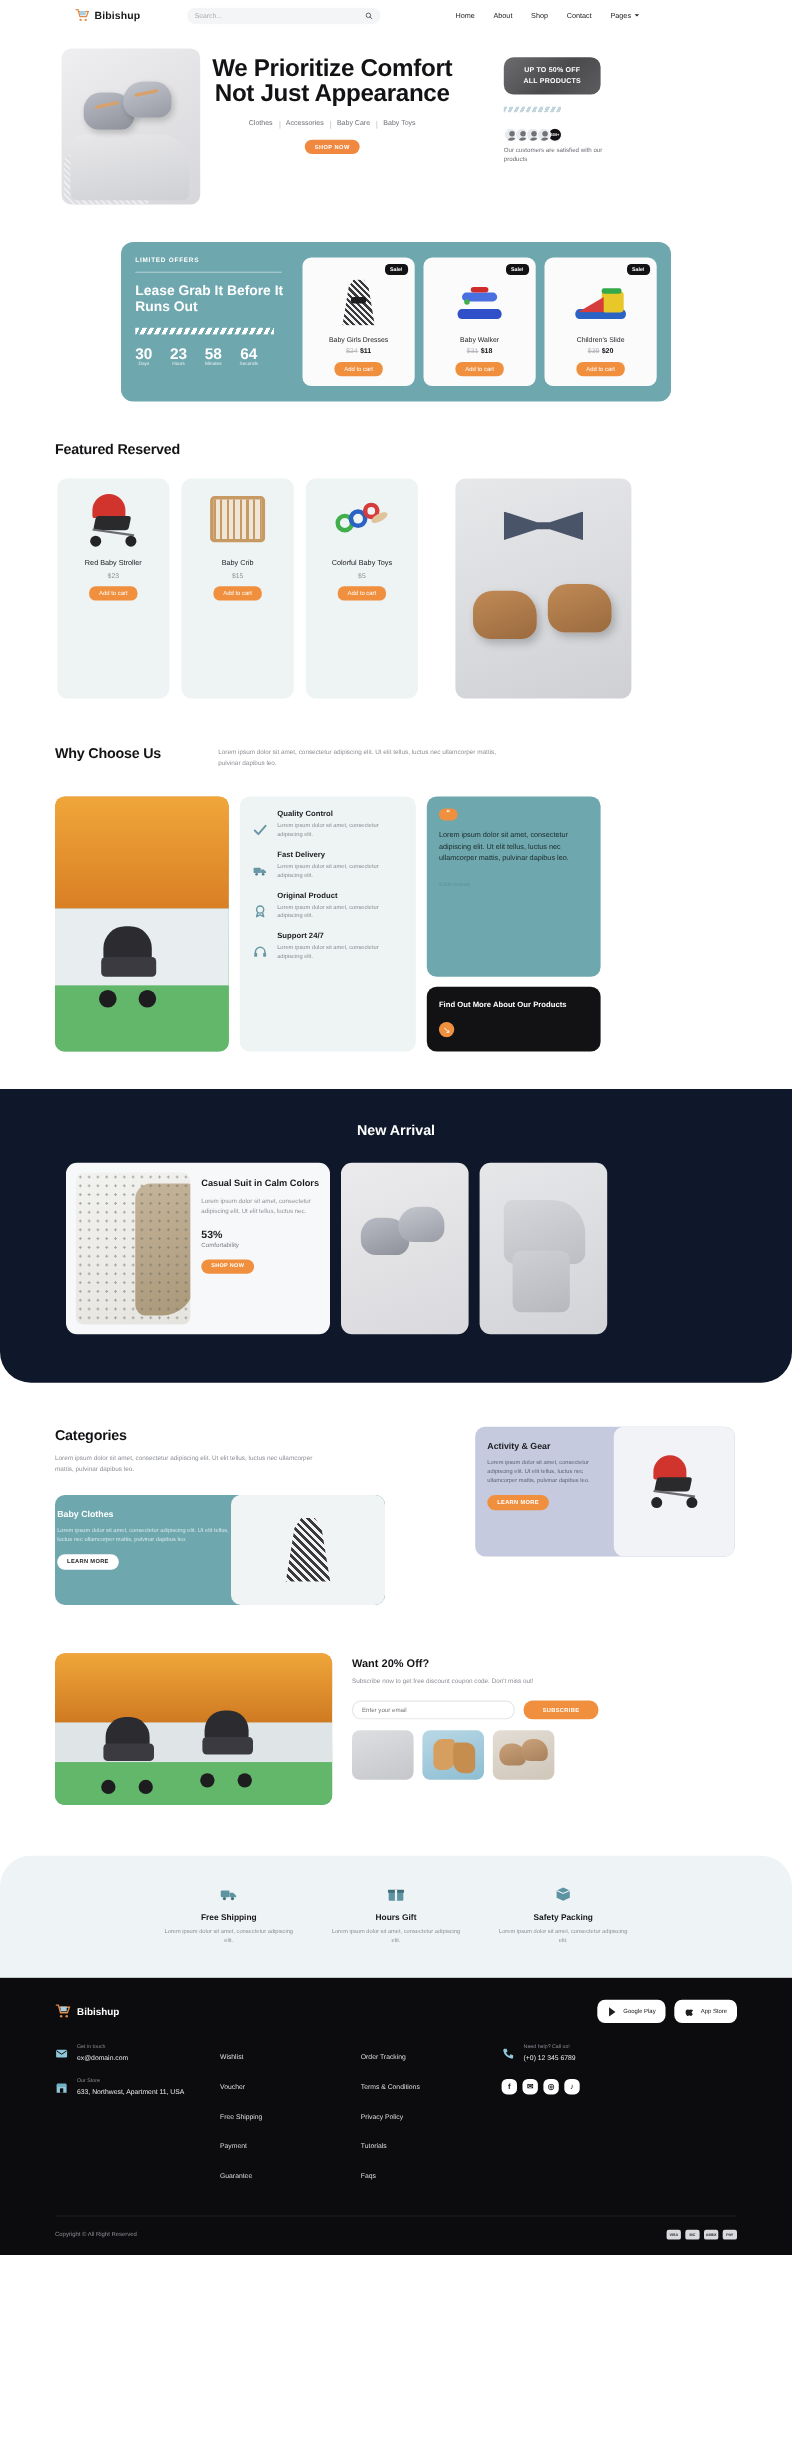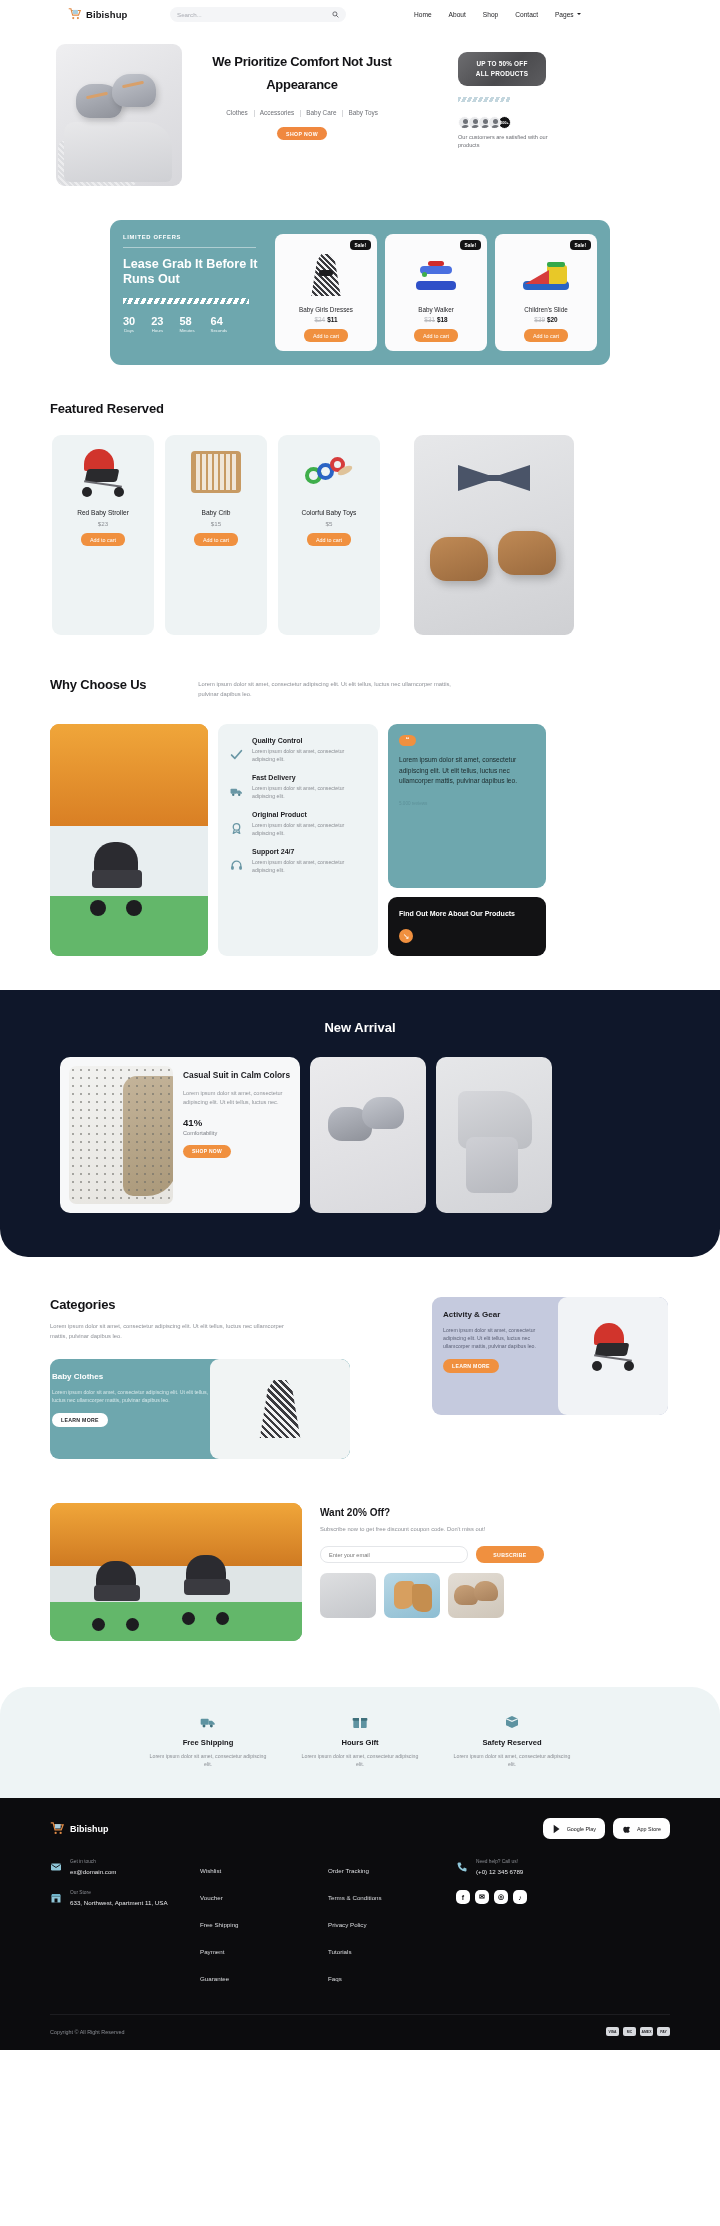--- a/index.html
+++ b/index.html
@@ -63,21 +63,21 @@
   .shoe-a { width: 46px; height: 34px; background: linear-gradient(160deg,#b9bcc4,#8e9199); left: 20px; top: 40px; border-radius: 16px 20px 12px 14px; box-shadow: 2px 3px 6px rgba(0,0,0,.18);}
   .shoe-b { width: 44px; height: 33px; background: linear-gradient(160deg,#c3c6cd,#979aa3); left: 56px; top: 30px; border-radius: 18px 16px 12px 14px; box-shadow: 2px 3px 6px rgba(0,0,0,.18);}
   .lace { position: absolute; width: 22px; height: 3px; background: #d8a06a; border-radius: 2px; transform: rotate(-12deg); }
   .cloth { position: absolute; left: 8px; top: 78px; width: 108px; height: 60px;
            background: linear-gradient(170deg,#e8e8ea,#cfd0d4); border-radius: 10px 26px 6px 6px; }
   .cloth2 { position: absolute; left: 2px; top: 96px; width: 80px; height: 46px;
            background: repeating-linear-gradient(45deg,#dcdde0 0 2px,#ececee 2px 4px); border-radius: 8px;}
 
   .hero-mid { width: 232px; text-align: center; padding-top: 6px; margin-left: 4px;}
   .hero-h1 {
-    font-size: 13px; line-height: 23px; font-weight: 700; color: #131316;
+    font-size: 22px; line-height: 23px; font-weight: 700; color: #131316;
     letter-spacing: -.3px;
   }
   .hero-cats {
     margin-top: 13px; display: flex; align-items: center; justify-content: center;
     gap: 0; font-size: 6.4px; color: #6e7076;
   }
   .hero-cats span { padding: 0 6px; position: relative; }
   .hero-cats span + span::before {
     content: ""; position: absolute; left: 0; top: 1px; width: 1px; height: 7px; background: #d6d7da;
   }
@@ -124,21 +124,21 @@
   }
   .off-left { width: 142px; color: #fff; }
   .off-kicker { font-size: 5.8px; font-weight: 700; letter-spacing: .7px; }
   .off-rule { height: 1px; background: rgba(255,255,255,.45); margin: 7px 0 9px; width: 133px;}
   .off-title { font-size: 12.6px; font-weight: 700; line-height: 15px; }
   .off-stripes {
     width: 126px; height: 6px; margin: 11px 0 0;
     background: repeating-linear-gradient(115deg,#ffffff 0 3.5px, rgba(255,255,255,0) 3.5px 6px);
   }
   .countdown { display: flex; gap: 16px; margin-top: 11px; }
-  .cd-num { font-size: 11px; font-weight: 700; color: #fff; line-height: 12px; text-align: left;}
+  .cd-num { font-size: 14px; font-weight: 700; color: #fff; line-height: 12px; text-align: center;}
   .cd-lbl { font-size: 4.3px; color: #eaf3f4; text-align: center; margin-top: 1px; }
 
   .off-cards { display: flex; gap: 8px; flex: 1; }
   .ocard {
     flex: 1; background: #fbfbfc; border-radius: 8px; padding: 8px 6px 9px;
     position: relative; display: flex; flex-direction: column; align-items: center;
   }
   .sale-badge {
     position: absolute; right: 6px; top: 6px; background: #121214; color: #fff;
     font-size: 4.8px; font-weight: 700; padding: 2.5px 5px; border-radius: 4px;
@@ -698,21 +698,21 @@
     <div class="arr-title">New Arrival</div>
     <div class="arr-row">
       <div class="arr-main">
         <div class="arr-main-img">
           <div class="beige"></div>
             <div class="dots"></div>
         </div>
         <div class="arr-info">
           <div class="arr-h">Casual Suit in Calm Colors</div>
           <div class="arr-p">Lorem ipsum dolor sit amet, consectetur adipiscing elit. Ut elit tellus, luctus nec.</div>
-          <div class="arr-pct">41%</div>
+          <div class="arr-pct">53%</div>
           <div class="arr-pct-l">Comfortability</div>
           <button class="arr-shop">SHOP NOW</button>
         </div>
       </div>
       <div class="arr-tile tile-shoes">
         <span class="ts-a"></span>
           <span class="ts-b"></span>
       </div>
       <div class="arr-tile tile-cloth">
         <span class="tc-a"></span>
@@ -817,21 +817,21 @@
       <div class="ben-h">Hours Gift</div>
       <div class="ben-p">Lorem ipsum dolor sit amet, consectetur adipiscing elit.</div>
     </div>
     <div class="ben">
       <div class="ben-ic">
         <svg viewBox="0 0 24 24" width="16" height="16">
             <path d="M3 7l9-4 9 4v10l-9 4-9-4z" fill="#5e93a1"></path>
             <path d="M3 7l9 4 9-4" fill="none" stroke="#eef4f5" stroke-width="1.6"></path>
           </svg>
       </div>
-      <div class="ben-h">Safety Reserved</div>
+      <div class="ben-h">Safety Packing</div>
       <div class="ben-p">Lorem ipsum dolor sit amet, consectetur adipiscing elit.</div>
     </div>
   </div>
 
   <div class="footer">
     <div class="f-inner">
       <div class="f-top">
         <div class="f-brand">
           <span>
             <svg viewBox="0 0 24 24" width="15" height="15">

